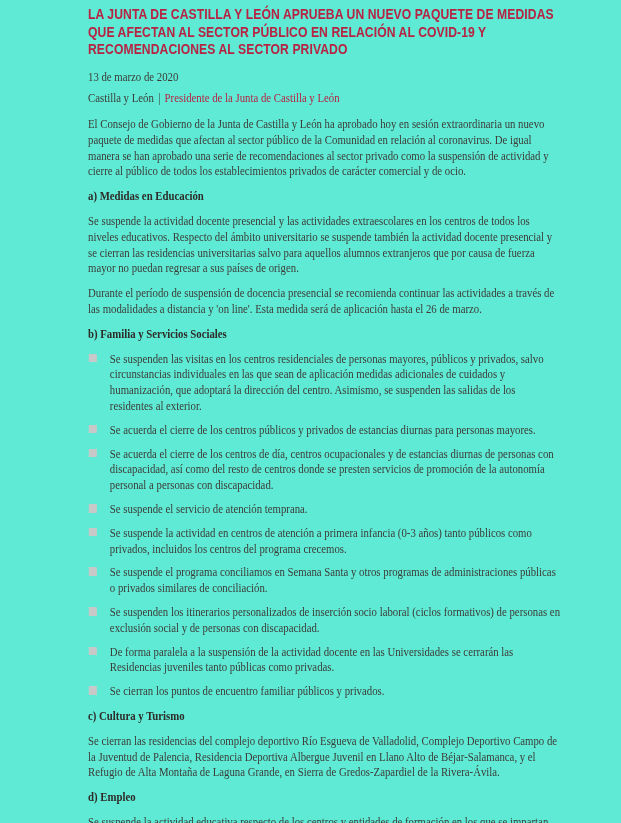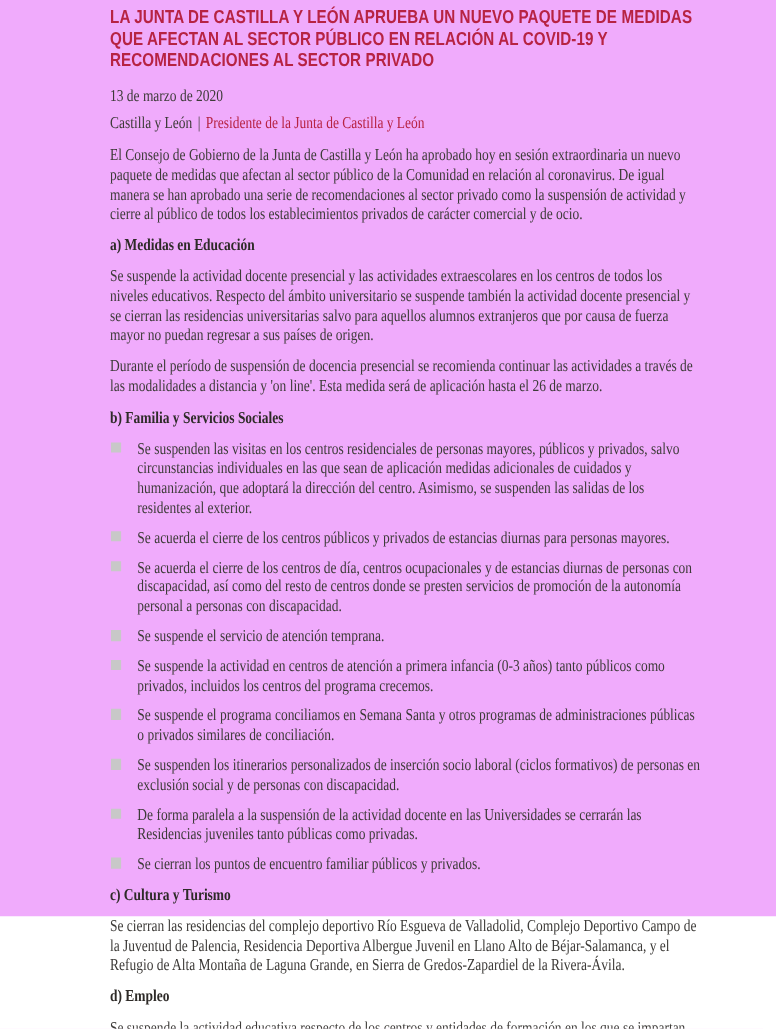--- a/index.html
+++ b/index.html
@@ -8,23 +8,23 @@
     background: #ffffff;
   }
   body {
     width: 621px;
     height: 823px;
     overflow: hidden;
   }
   .page {
     box-sizing: border-box;
     width: 621px;
-    height: 733px;
+    height: 823px;
     padding: 5px 0 0 88px;
-    background: #f0abfc;
+    background: #5eead4;
   }
   
   .condense {
     width: 584px;
     transform: scaleX(0.81);
     transform-origin: 0 0;
     font-family: "Liberation Serif", serif;
     font-size: 13.3px;
     line-height: 15.8px;
     color: var(--text, #3d3b38);

